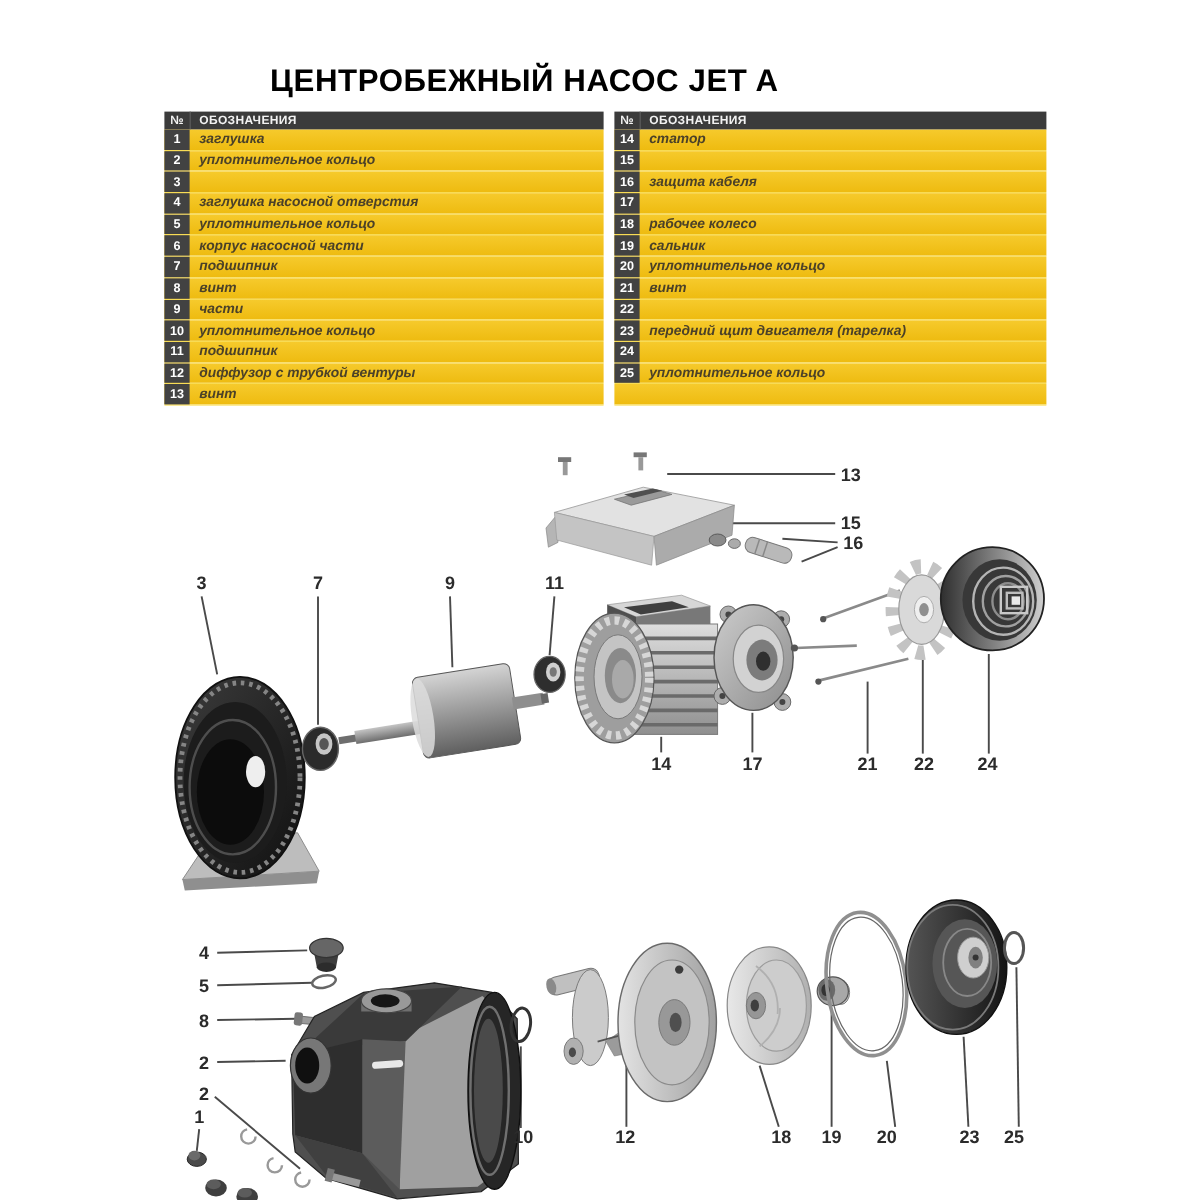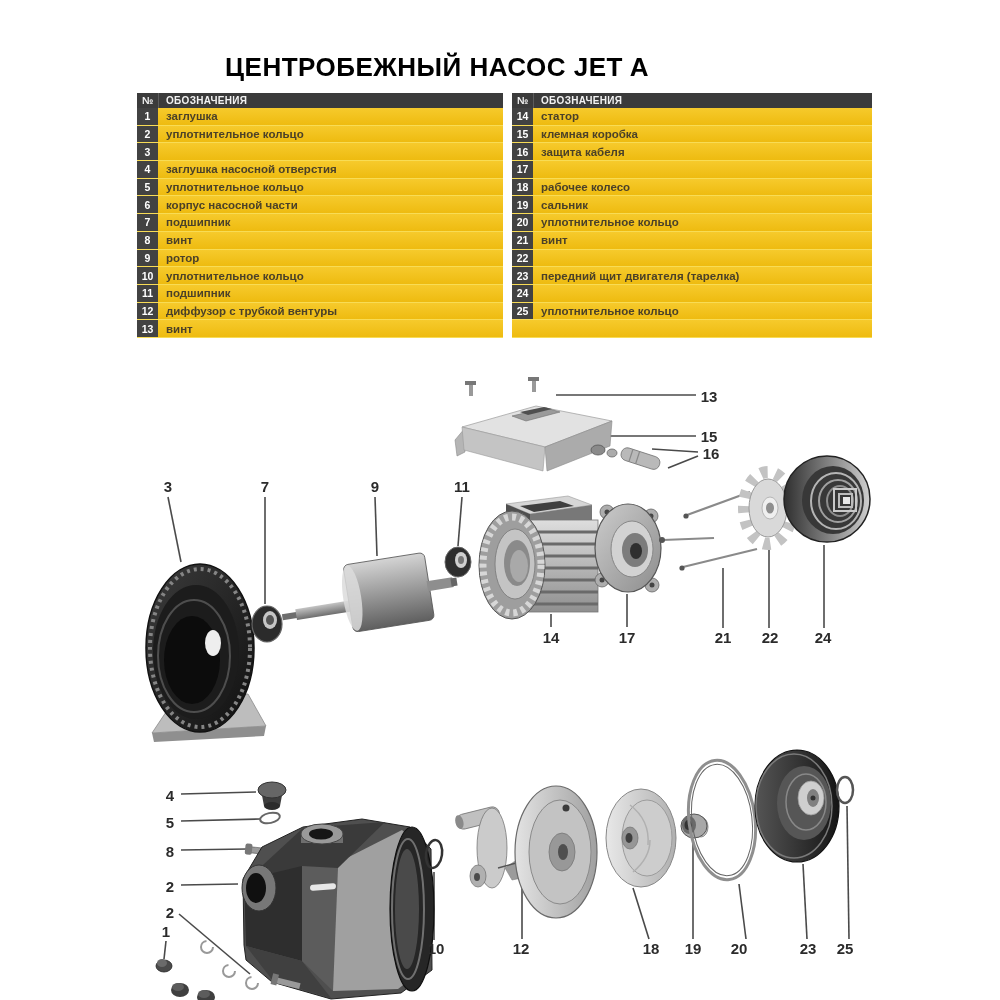--- a/index.html
+++ b/index.html
@@ -17,21 +17,21 @@
   .t-head .h-num{width:21px;display:flex;align-items:center;justify-content:center;
                  color:#f2f2f2;font-size:10px;font-weight:bold;border-right:1px solid #5c5c5c;}
   .t-head .h-name{flex:1;display:flex;align-items:center;padding-left:7px;
                   color:#f2f2f2;font-size:10px;font-weight:bold;letter-spacing:.3px;}
   .t-row{display:flex;height:17.7px;background:linear-gradient(#f6ca2c,#eebb10);
          border-bottom:1px solid #f8dc55;box-sizing:border-box;}
   .t-num{width:21px;display:flex;align-items:center;justify-content:center;
          background:#424242;color:#ffffff;font-size:10.5px;font-weight:bold;}
   .t-row.empty .t-num{background:transparent;}
   .t-label{flex:1;display:flex;align-items:center;padding-left:8px;
-           color:#4b4128;font-size:11.5px;font-weight:600;}
+           color:#4b4128;font-size:11.5px;font-weight:600;font-style:italic;}
   
   .diagram-svg{position:absolute;left:0;top:0;width:1000px;height:1000px;}
   .callout{position:absolute;transform:translate(-50%,-50%);
            font-size:15px;font-weight:bold;color:#2b2b2b;white-space:nowrap;}
 </style>
 </head>
 <body>
 
 <div class="page">
 
@@ -70,21 +70,21 @@
           <div class="t-row">
             <span class="t-num">7</span>
             <span class="t-label">подшипник</span>
           </div>
           <div class="t-row">
             <span class="t-num">8</span>
             <span class="t-label">винт</span>
           </div>
           <div class="t-row">
             <span class="t-num">9</span>
-            <span class="t-label">ротор</span>
+            <span class="t-label">части</span>
           </div>
           <div class="t-row">
             <span class="t-num">10</span>
             <span class="t-label">уплотнительное кольцо</span>
           </div>
           <div class="t-row">
             <span class="t-num">11</span>
             <span class="t-label">подшипник</span>
           </div>
           <div class="t-row">
@@ -102,21 +102,20 @@
         <span class="h-num">№</span>
         <span class="h-name">ОБОЗНАЧЕНИЯ</span>
       </div>
       <div id="rows-right">
           <div class="t-row">
             <span class="t-num">14</span>
             <span class="t-label">статор</span>
           </div>
           <div class="t-row">
             <span class="t-num">15</span>
-            <span class="t-label">клемная коробка</span>
           </div>
           <div class="t-row">
             <span class="t-num">16</span>
             <span class="t-label">защита кабеля</span>
           </div>
           <div class="t-row">
             <span class="t-num">17</span>
           </div>
           <div class="t-row">
             <span class="t-num">18</span>

